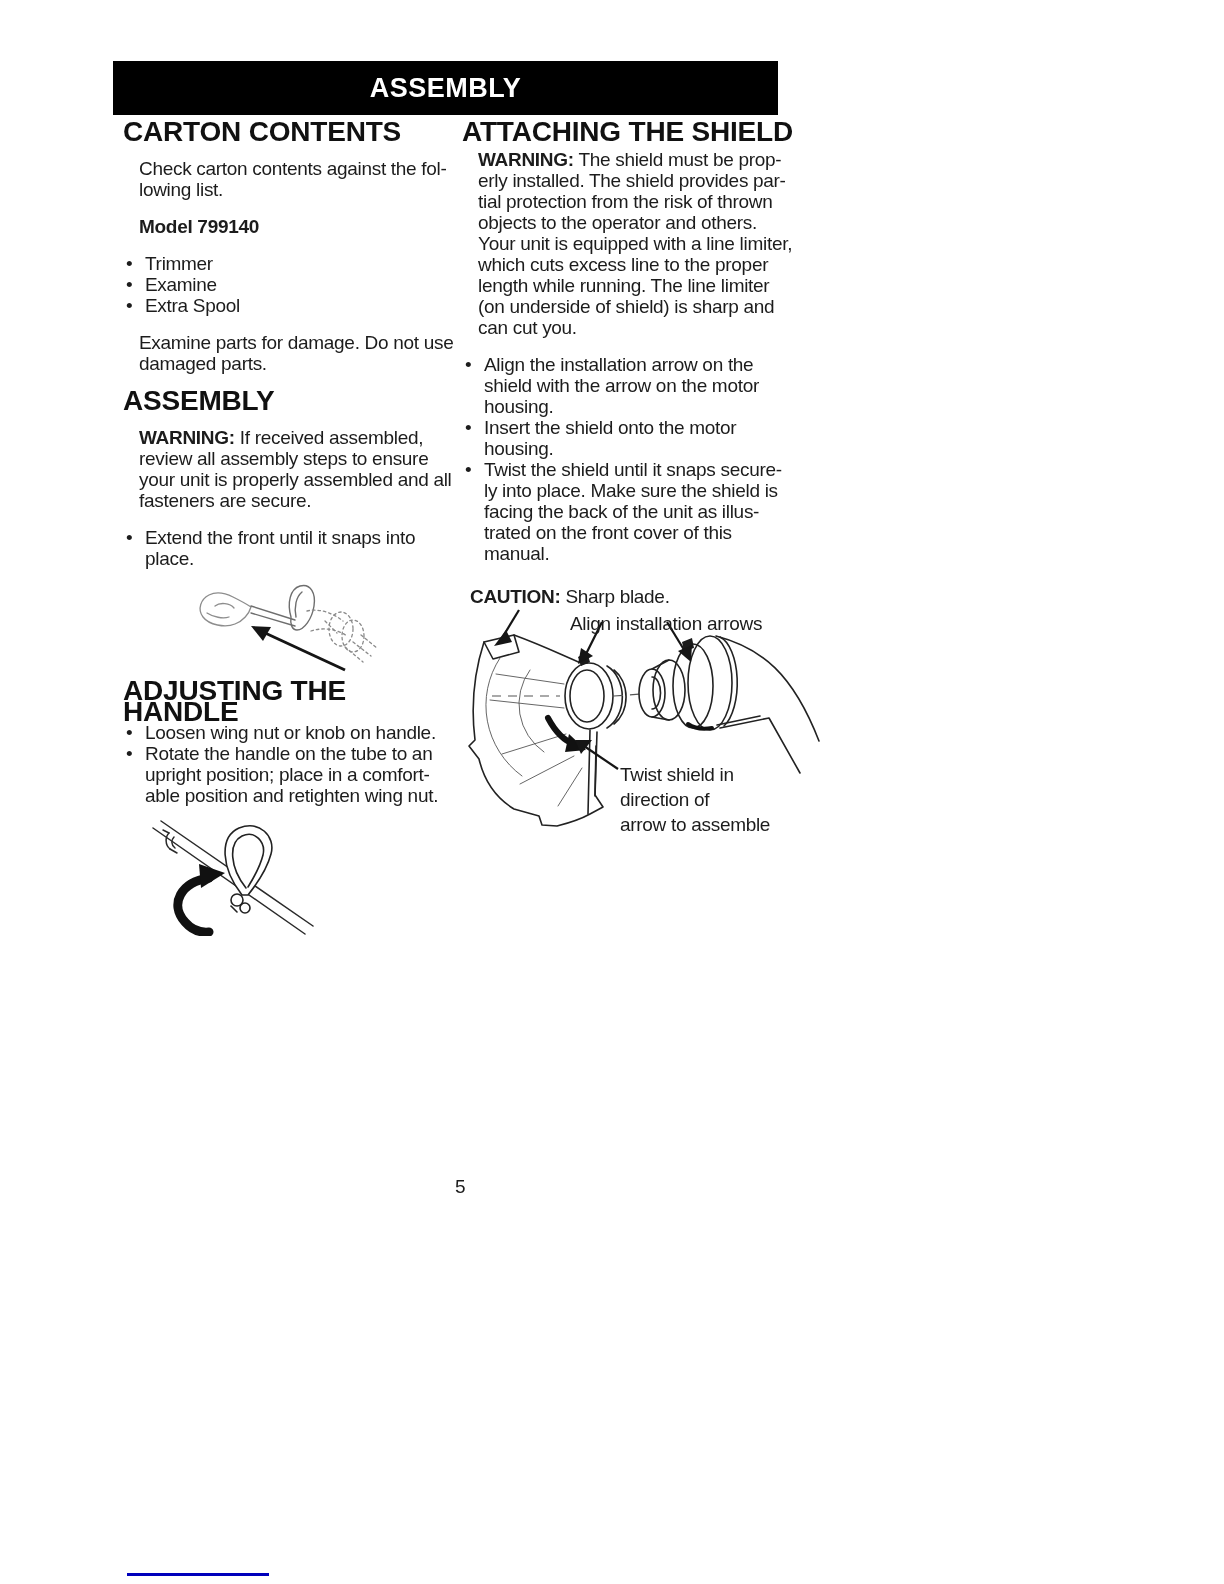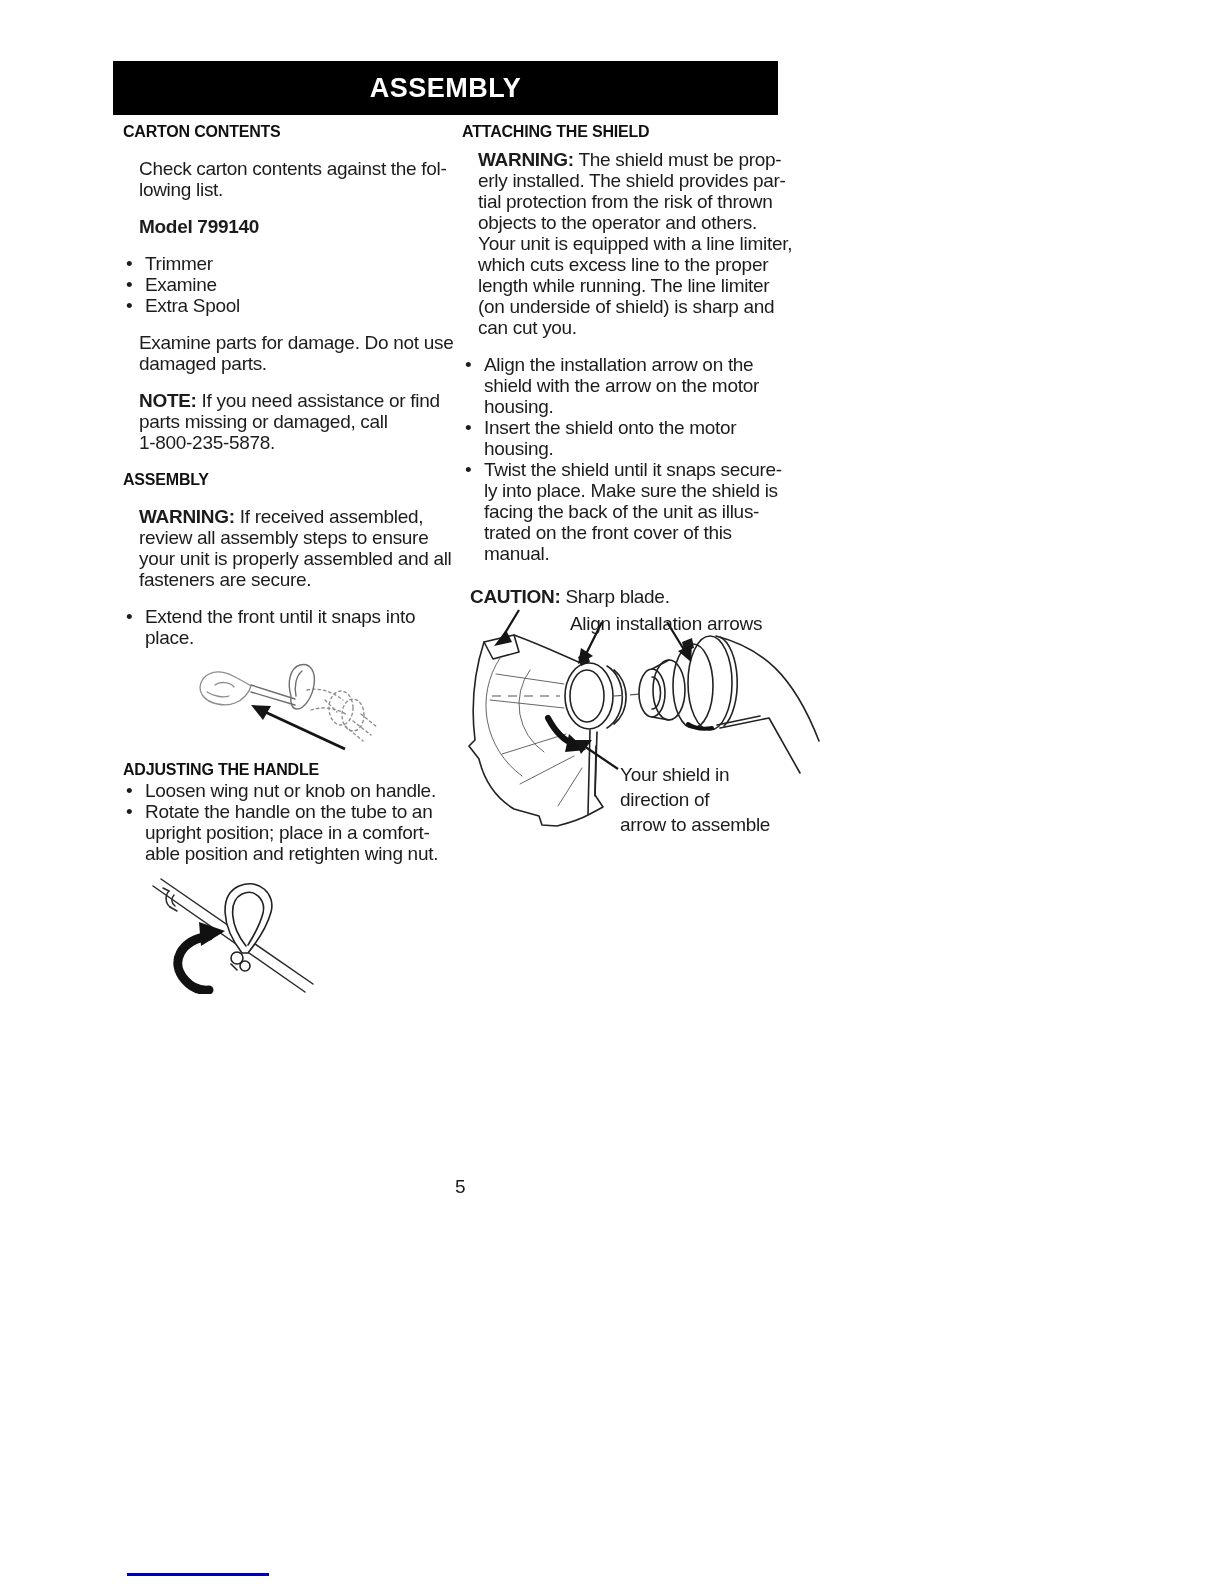--- a/index.html
+++ b/index.html
@@ -15,21 +15,21 @@
     position:absolute;left:113px;top:61px;width:665px;height:54px;
     background:#000000;display:flex;align-items:center;justify-content:center;
   }
   .header-bar .title{
     color:#ffffff;font-weight:bold;font-size:27px;letter-spacing:0.5px;
   }
   .col{position:absolute;top:121px;font-size:19px;line-height:21px;letter-spacing:-0.3px;}
   .col-left{left:123px;width:345px;}
   .col-right{left:462px;width:360px;}
   h2{
-    margin:0;font-size:16px;line-height:21px;font-weight:bold;letter-spacing:-0.2px;color:#111;
+    margin:0;font-size:28px;line-height:21px;font-weight:bold;letter-spacing:-0.2px;color:#111;
   }
   .para{margin:16px;white-space:pre;}
   .bold-inline{font-weight:bold;}
   .model{font-weight:bold;}
   .bullet-row{display:flex;margin:0;}
   .bullet-row .marker{flex:none;width:19px;padding-left:3px;}
   .bullet-row .btext{white-space:pre;}
   .mt7{margin-top:7px;}
   .illus{display:block;}
   .illus1{margin:4px 0 6px 72px;}
@@ -67,23 +67,20 @@
       <span class="marker">•</span>
       <span class="btext">Examine</span>
     </div>
     <div class="bullet-row">
       <span class="marker">•</span>
       <span class="btext">Extra Spool</span>
     </div>
 
     <p class="para">Examine parts for damage. Do not use
 damaged parts.</p>
-    <p class="para"><span class="bold-inline">NOTE:</span><span> If you need assistance or find
-parts missing or damaged, call
-1-800-235-5878.</span></p>
 
     <h2>ASSEMBLY</h2>
     <p class="para"><span class="bold-inline">WARNING:</span><span> If received assembled,
 review all assembly steps to ensure
 your unit is properly assembled and all
 fasteners are secure.</span></p>
 
     <div class="bullet-row">
       <span class="marker">•</span>
       <span class="btext">Extend the front until it snaps into
@@ -245,21 +242,21 @@
           <line x1="205" y1="44" x2="224" y2="75"></line>
           <line x1="156" y1="191" x2="122" y2="168"></line>
         </g>
         <polygon points="32,68 44,52 50,64" fill="#151515"></polygon>
         <polygon points="116,86 119,70 131,78" fill="#151515"></polygon>
         <polygon points="229,84 216,73 230,67" fill="#151515"></polygon>
         <polygon points="113,162 130,162 119,176" fill="#151515"></polygon>
       </svg>
       <div class="diagram-label lbl-caution"><span class="bold-inline">CAUTION:</span><span> Sharp blade.</span></div>
       <div class="diagram-label lbl-align">Align installation arrows</div>
-      <div class="diagram-label lbl-twist">Your shield in
+      <div class="diagram-label lbl-twist">Twist shield in
 direction of
 arrow to assemble</div>
     </div>
   </div>
 
   <div class="page-number">5</div>
   <div class="footer-line"></div>
 </div>
 
 </body></html>

